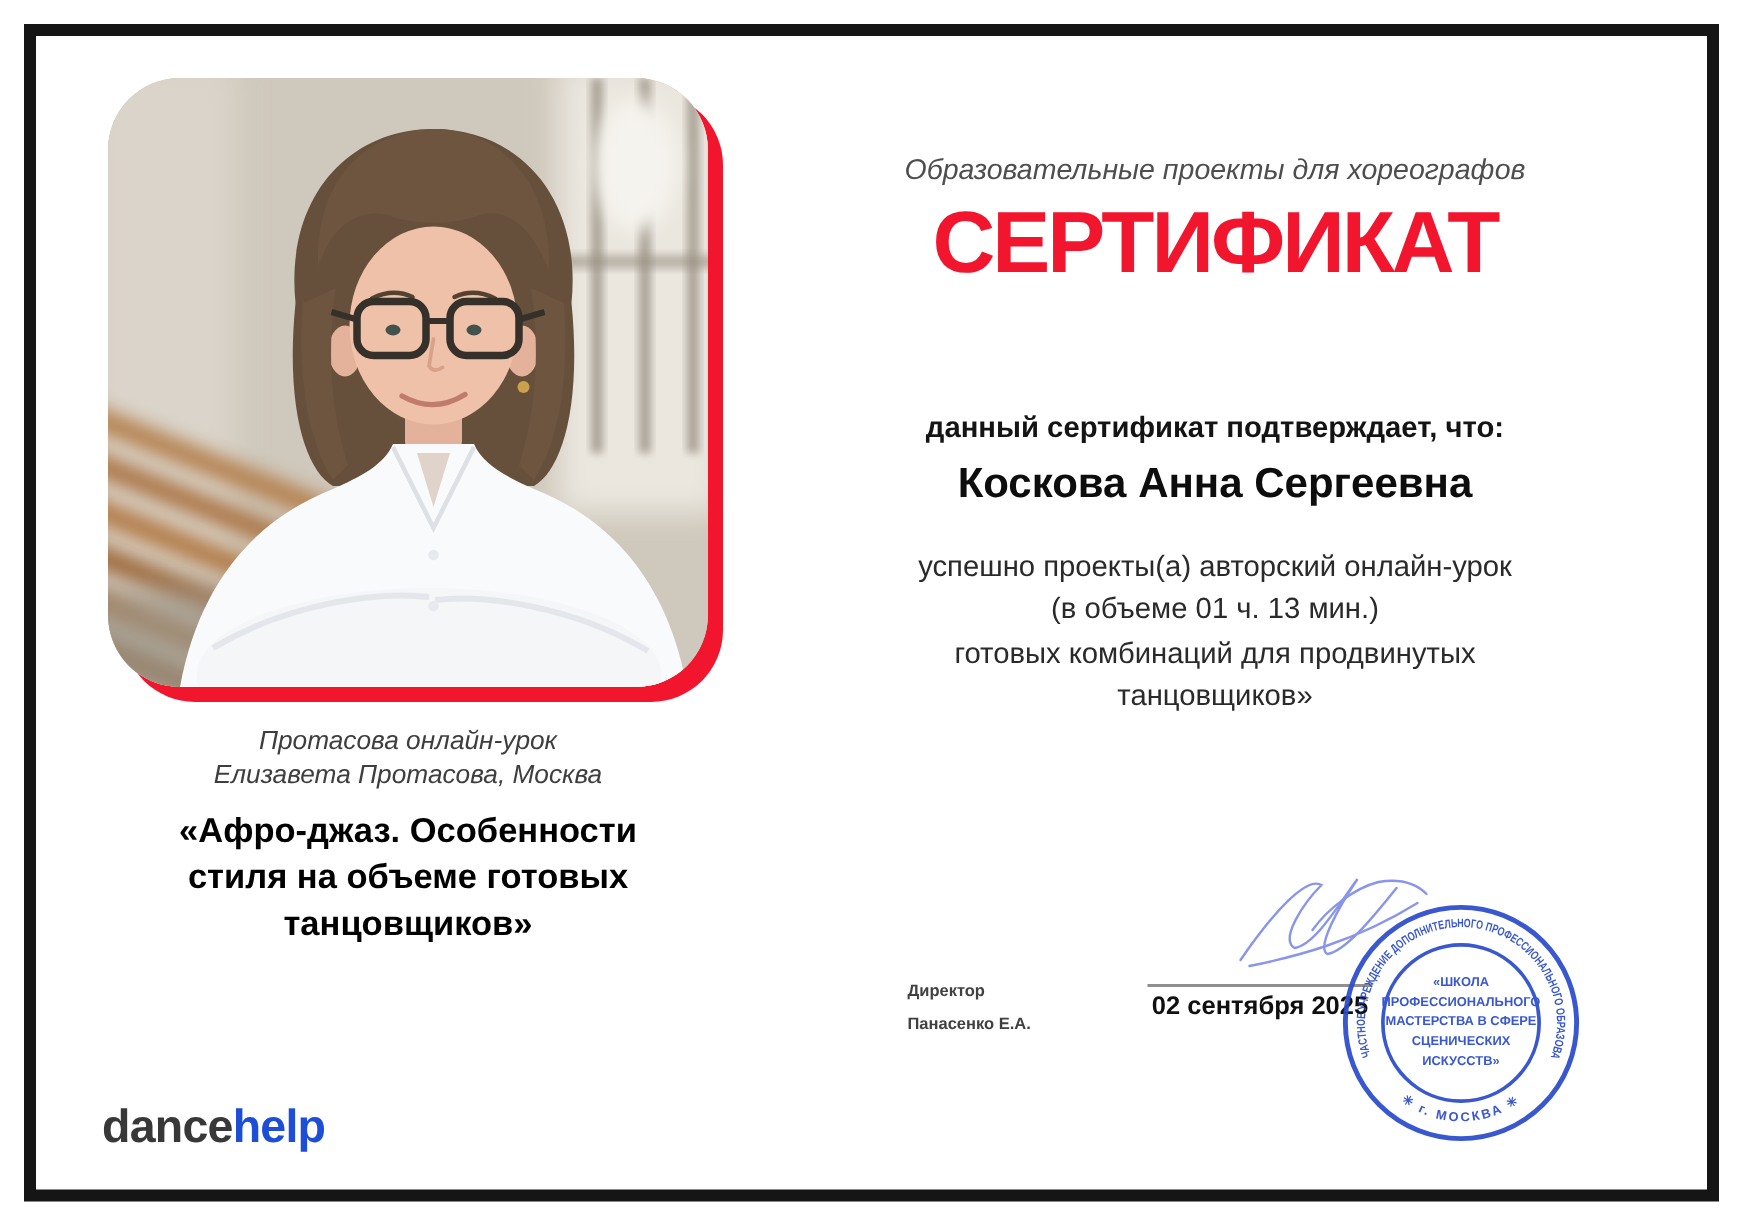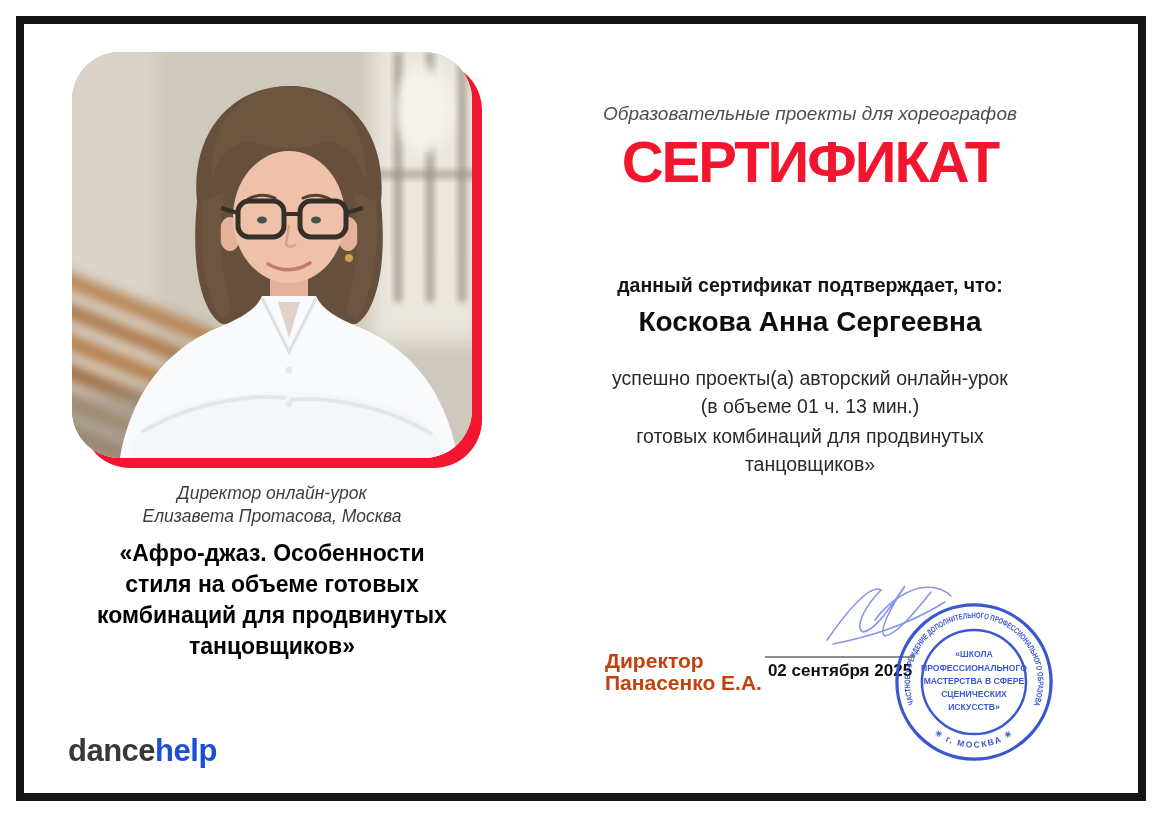--- a/index.html
+++ b/index.html
@@ -36,21 +36,21 @@
   .edu-line{top:79px;font-style:italic;font-size:19px;color:#4e4e4e;}
   .cert-title{top:108px;font-weight:800;font-size:58px;letter-spacing:-2px;line-height:1.05;color:#f2152e;}
   .confirm-line{top:250px;font-weight:700;font-size:19.5px;color:#141414;}
   .recipient{top:282px;font-weight:700;font-size:28px;color:#0d0d0d;}
   .body-text{top:340px;font-size:19.5px;line-height:28px;color:#2a2a2a;}
   .body-text span{display:block;}
   .body-text .gap{height:2px;}
   
   .director{
     position:absolute;left:581px;top:626px;text-align:left;
-    font-weight:700;font-size:21px;line-height:22px;color:#c2410c;
+    font-weight:700;font-size:11px;line-height:22px;color:#404040;
   }
   .director span{display:block;}
   .signature{position:absolute;left:795px;top:552px;width:140px;height:84px;}
   .sig-date{
     position:absolute;left:741px;top:632px;width:150px;text-align:center;
     border-top:2px solid #8f8f8f;padding-top:3px;
     font-weight:700;font-size:17px;color:#101010;
   }
   .stamp{position:absolute;left:868px;top:576px;width:164px;height:164px;opacity:.93;}
 </style>
@@ -130,28 +130,27 @@
           <path d="M 70 380 C 120 350 180 342 214 346" stroke="#e3e7ec" stroke-width="4" fill="none"></path>
           <path d="M 360 382 C 310 352 250 344 218 348" stroke="#e3e7ec" stroke-width="4" fill="none"></path>
           <circle cx="217" cy="318" r="3.5" fill="#e6e9ee"></circle>
           <circle cx="217" cy="352" r="3.5" fill="#e6e9ee"></circle>
         </g>
       </svg>
     </div>
   </div>
 
   <div class="photo-caption">
-    <span style="display:block">Директор онлайн-урок</span>
+    <span style="display:block">Протасова онлайн-урок</span>
     <span style="display:block">Елизавета Протасова, Москва</span>
   </div>
 
   <div class="left-title">
     <span>«Афро-джаз. Особенности</span>
     <span>стиля на объеме готовых</span>
-    <span>комбинаций для продвинутых</span>
     <span>танцовщиков»</span>
   </div>
 
   <div class="brand-logo">
     <span class="p1">dance</span><span class="p2">help</span>
   </div>
 
   <div class="rcol edu-line">Образовательные проекты для хореографов</div>
 
   <div class="rcol cert-title">СЕРТИФИКАТ</div>

